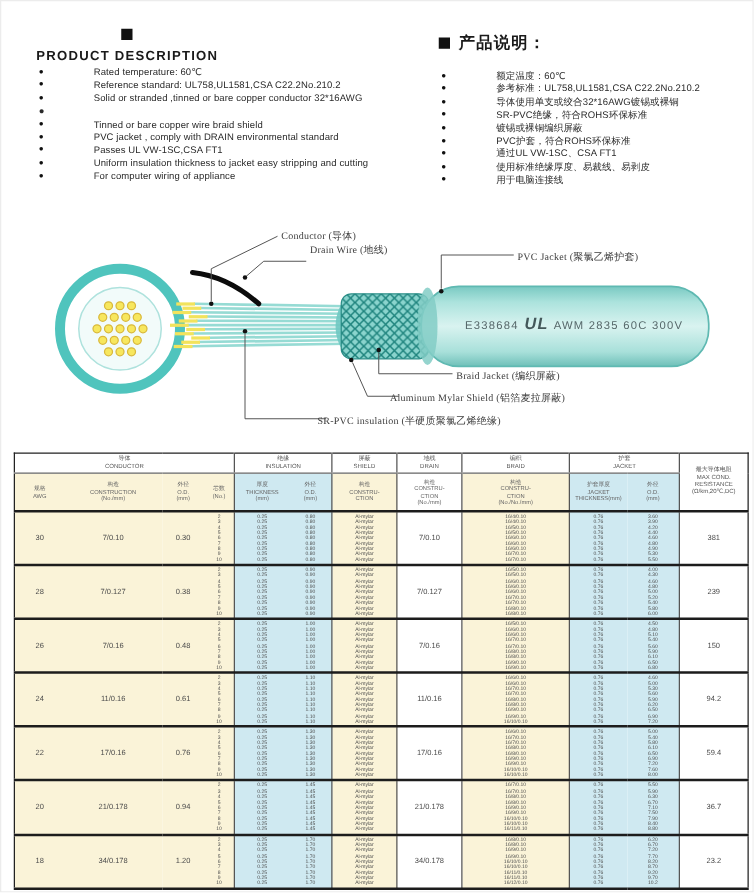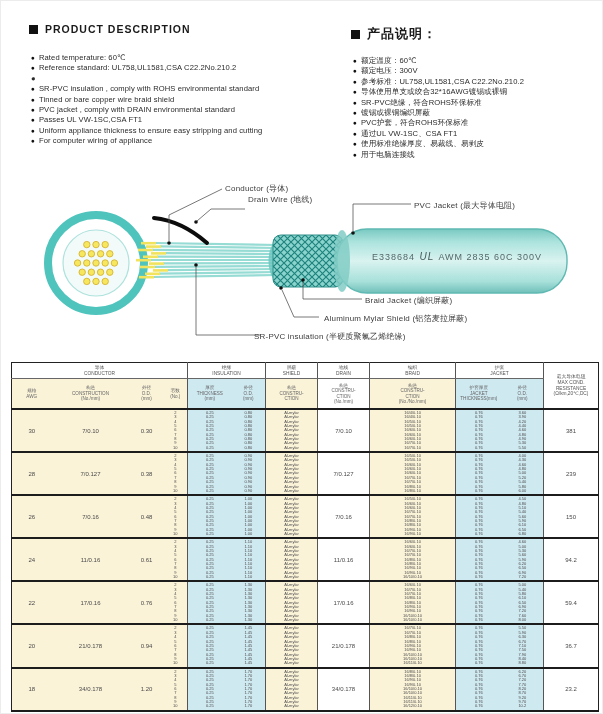--- a/index.html
+++ b/index.html
@@ -5,29 +5,29 @@
   html,body{margin:0;padding:0;background:#fff;}
   .page{position:relative;width:603px;height:714px;background:#fff;overflow:hidden;
         font-family:"Liberation Sans","DejaVu Sans",sans-serif;border:1px solid #ececec;box-sizing:border-box;}
   
   .sec-title{position:absolute;display:flex;align-items:center;gap:7px;font-weight:bold;color:#1a1a1a;}
   .sq{width:9px;height:9px;background:#111;flex:0 0 auto;}
   .t-en{font-size:10.5px;letter-spacing:1px;}
   .t-cn{font-size:13px;letter-spacing:1px;}
   
   .blist{position:absolute;}
-  .b-item{display:flex;align-items:flex-start;line-height:10.4px;}
+  .b-item{display:flex;align-items:flex-start;line-height:10.4px;gap:36px;}
   .bullet{font-size:6.5px;color:#111;margin-right:4px;line-height:10.4px;}
   .b-item span:last-child{font-size:7.6px;color:#2a2a2a;letter-spacing:.1px;}
   
   .diagram{position:absolute;left:10px;top:178px;width:583px;height:174px;}
-  .dlabel{position:absolute;font-size:8px;color:#3c3c3c;white-space:nowrap;letter-spacing:.2px;}
+  .dlabel{position:absolute;font-size:8px;color:#3c3c3c;white-space:nowrap;letter-spacing:.2px;font-family:Liberation Serif, serif;}
   .cable-print{position:absolute;left:371px;top:250px;width:160px;text-align:center;font-size:9px;
                color:#56686a;letter-spacing:1px;white-space:nowrap;}
-  .ul-mark{font-weight:normal;font-style:italic;font-size:10px;color:#44585a;padding:0 1px;}
+  .ul-mark{font-weight:bold;font-style:italic;font-size:13px;color:#44585a;padding:0 1px;}
   
   .spec-wrap{position:absolute;left:10px;top:361px;}
   table.spec{border-collapse:collapse;table-layout:fixed;width:587px;border:1.5px solid #222;}
   table.spec th,table.spec td{padding:0;text-align:center;vertical-align:middle;font-weight:normal;}
   tr.ghead th{height:15px;font-size:4.8px;line-height:1.15;color:#555;border-bottom:1px solid #666;}
   tr.shead th{height:29px;font-size:4.6px;line-height:1.2;color:#666;}
   thead{border-bottom:2px solid #1c1c1c;}
   tbody tr.grp{border-bottom:2px solid #1c1c1c;}
   tbody td{font-size:4px;color:#4a4a4a;}
   td.big{font-size:6px;}
@@ -36,74 +36,70 @@
   .g-left{border-left:1px solid #555;}
   .c-cream{background:#FAF3D8;}
   .c-blue{background:#CFE9F1;}
   .c-white{background:#fff;}
 </style>
 </head>
 <body>
 
 <div class="page">
 
-  <div class="sec-title" style="left:28px;top:22px;">
+  <div class="sec-title" style="left:28px;top:22px;flex-direction:column;">
     <span class="sq"></span>
     <span class="t-en">PRODUCT DESCRIPTION</span>
   </div>
   <div class="blist" style="left:30px;top:52px;width:300px;">
       <div class="b-item">
         <span class="bullet">●</span>
         <span>Rated temperature: 60℃</span>
       </div>
       <div class="b-item">
         <span class="bullet">●</span>
         <span>Reference standard: UL758,UL1581,CSA C22.2No.210.2</span>
       </div>
       <div class="b-item">
         <span class="bullet">●</span>
-      </div>
-      <div class="b-item">
-        <span class="bullet">●</span>
-        <span>SR-PVC insulation , comply with ROHS environmental standard</span>
+        <span>Solid or stranded ,tinned or bare copper conductor 32*16AWG</span>
+      </div>
+      <div class="b-item">
+        <span class="bullet">●</span>
       </div>
       <div class="b-item">
         <span class="bullet">●</span>
         <span>Tinned or bare copper wire braid shield</span>
       </div>
       <div class="b-item">
         <span class="bullet">●</span>
         <span>PVC jacket , comply with DRAIN environmental standard</span>
       </div>
       <div class="b-item">
         <span class="bullet">●</span>
         <span>Passes UL VW-1SC,CSA FT1</span>
       </div>
       <div class="b-item">
         <span class="bullet">●</span>
-        <span>Uniform appliance thickness to ensure easy stripping and cutting</span>
+        <span>Uniform insulation thickness to jacket easy stripping and cutting</span>
       </div>
       <div class="b-item">
         <span class="bullet">●</span>
         <span>For computer wiring of appliance</span>
       </div>
     </div>
 
   <div class="sec-title" style="left:350px;top:24px;">
     <span class="sq"></span>
     <span class="t-cn">产品说明：</span>
   </div>
   <div class="blist" style="left:352px;top:55px;width:240px;">
       <div class="b-item">
         <span class="bullet">●</span>
         <span>额定温度：60℃</span>
-      </div>
-      <div class="b-item">
-        <span class="bullet">●</span>
-        <span>额定电压：300V</span>
       </div>
       <div class="b-item">
         <span class="bullet">●</span>
         <span>参考标准：UL758,UL1581,CSA C22.2No.210.2</span>
       </div>
       <div class="b-item">
         <span class="bullet">●</span>
         <span>导体使用单支或绞合32*16AWG镀锡或裸铜</span>
       </div>
       <div class="b-item">
@@ -229,23 +225,23 @@
         <circle cx="185" cy="43" r="1.8"></circle>
         <circle cx="342" cy="54" r="1.8"></circle>
       <circle cx="292" cy="101" r="1.8"></circle>
         <circle cx="270" cy="109" r="1.8"></circle>
         <circle cx="185" cy="86" r="1.8"></circle>
     </g>
   </svg>
 
   <span class="dlabel" style="left:224px;top:182px;">Conductor (导体)</span>
   <span class="dlabel" style="left:247px;top:193px;">Drain Wire (地线)</span>
-  <span class="dlabel" style="left:413px;top:199px;">PVC Jacket (最大导体电阻)</span>
+  <span class="dlabel" style="left:413px;top:199px;">PVC Jacket (聚氯乙烯护套)</span>
   <span class="dlabel" style="left:364px;top:294px;">Braid Jacket (编织屏蔽)</span>
-  <span class="dlabel" style="left:311px;top:312px;margin-left:12px;">Aluminum Mylar Shield (铝箔麦拉屏蔽)</span>
+  <span class="dlabel" style="left:311px;top:312px;">Aluminum Mylar Shield (铝箔麦拉屏蔽)</span>
   <span class="dlabel" style="left:253px;top:330px;">SR-PVC insulation (半硬质聚氯乙烯绝缘)</span>
 
   <span class="cable-print">
     <span>E338684</span>
     <span class="ul-mark">UL</span>
     <span>AWM 2835 60C 300V</span>
   </span>
 
   <div class="spec-wrap">
     <table class="spec">

